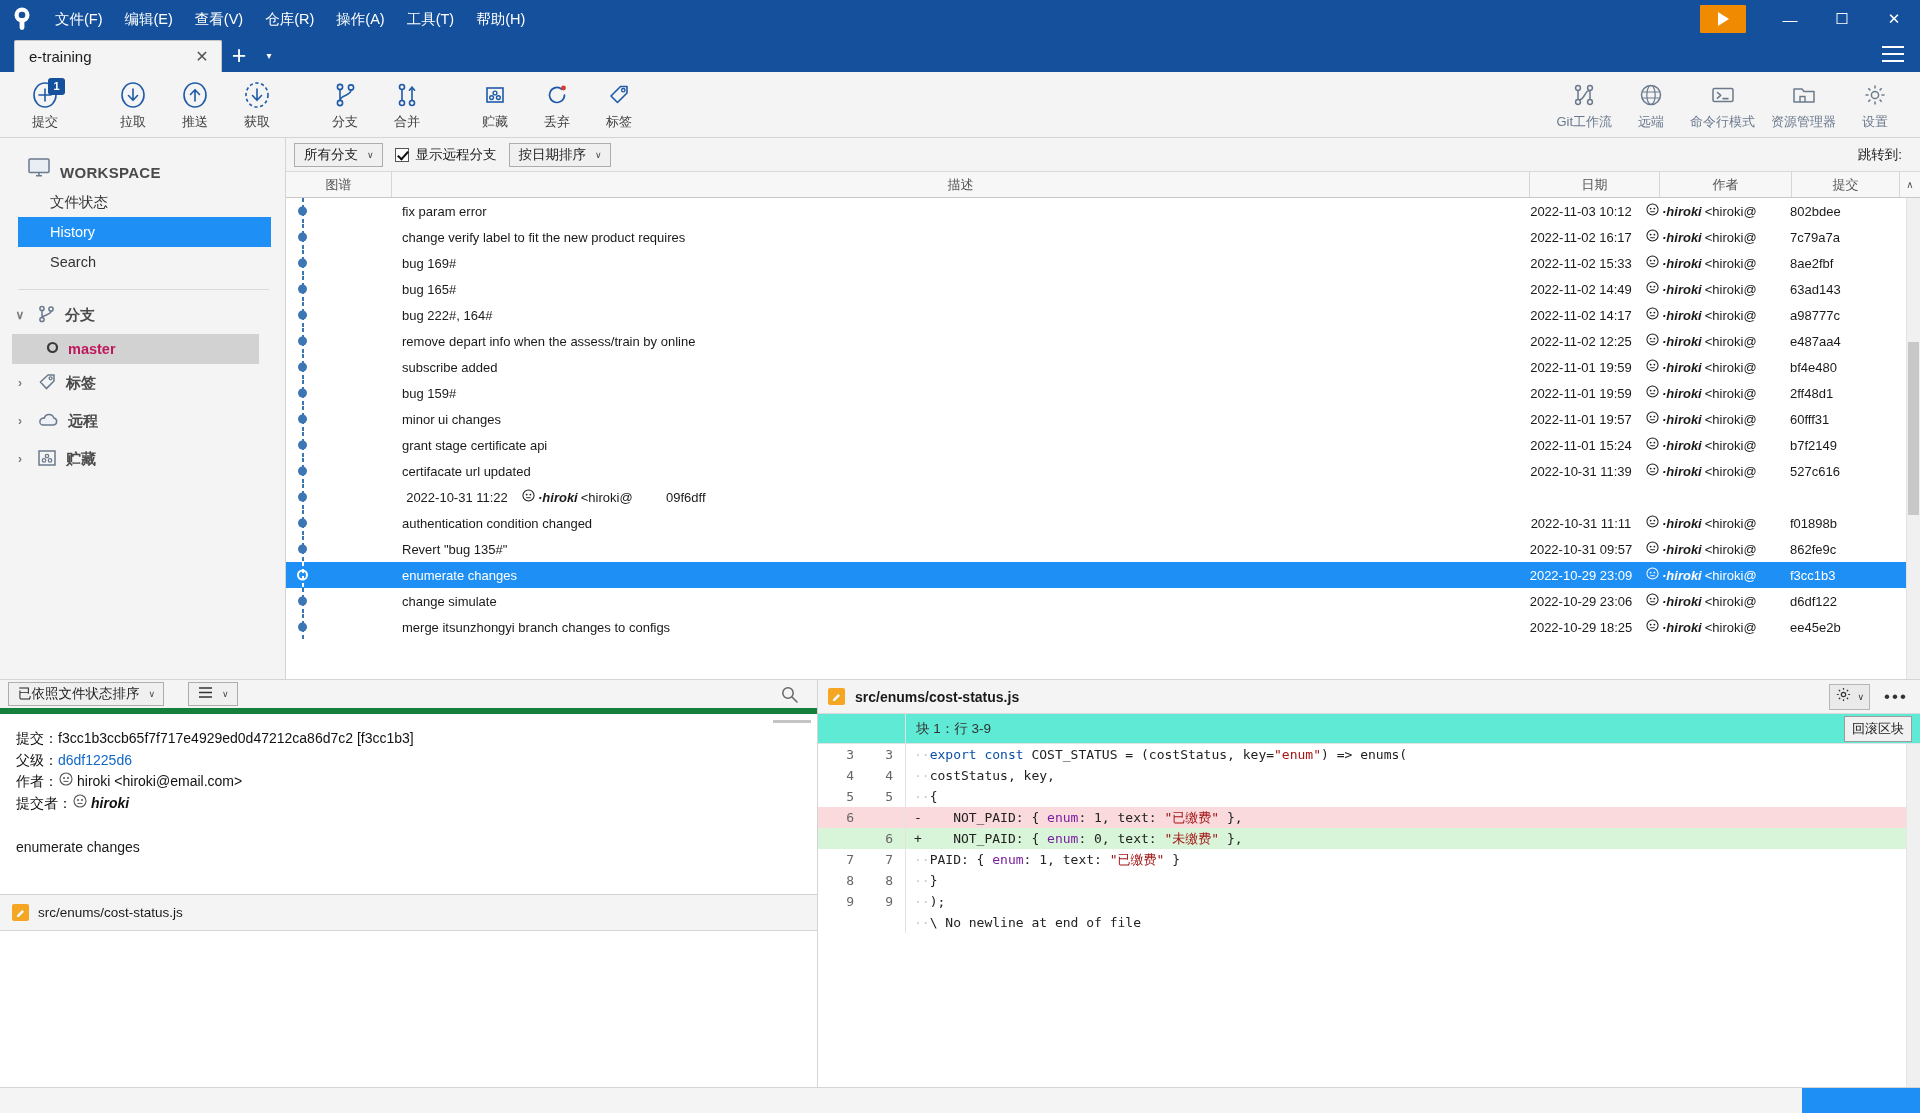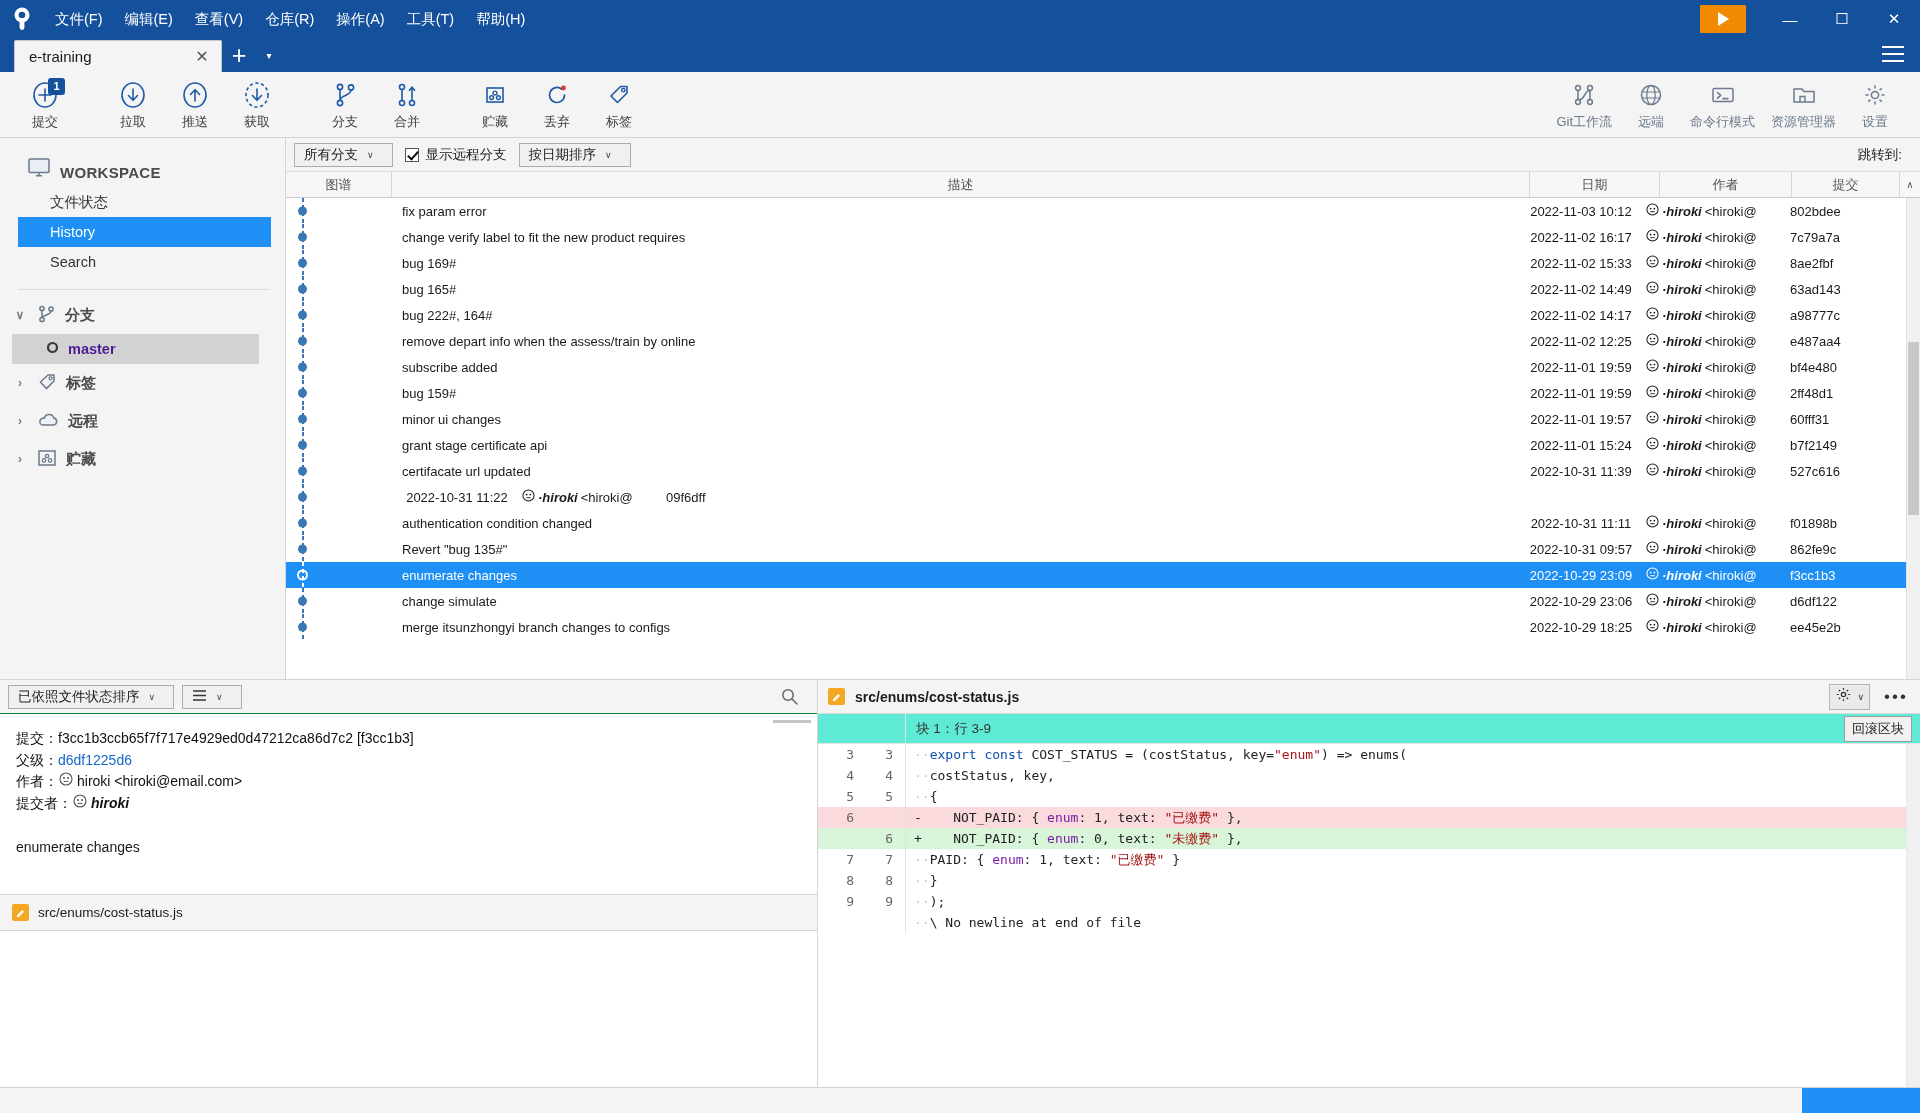--- a/index.html
+++ b/index.html
@@ -97,34 +97,34 @@
   }
   .side-link.active { background: #1e90f5; color: #ffffff; margin: 0 14px 0 18px; padding-left: 32px; }
   .side-sep { height: 1px; background: #d9d9d9; margin: 12px 16px 6px 18px; }
   .side-group {
     height: 38px; display: flex; align-items: center; gap: 9px; padding-left: 12px;
     font-size: 15px; font-weight: bold; color: #4a4a4a;
   }
   .chev { width: 16px; display: flex; align-items: center; justify-content: center; color: #7a7a7a; font-size: 12px; }
   .side-child {
     height: 30px; display: flex; align-items: center; gap: 9px; font-size: 14.5px;
-    font-weight: bold; color: #4c1d95; margin: 0 26px 0 12px; padding-left: 34px;
+    font-weight: bold; color: #be185d; margin: 0 26px 0 12px; padding-left: 34px;
   }
   .side-child.sel { background: #d2d2d2; }
 
   
   .main { flex: 1; display: flex; flex-direction: column; min-width: 0; }
 
   .filterbar {
     height: 34px; flex: 0 0 34px; background: #f4f4f4; border-bottom: 1px solid #d9d9d9;
     display: flex; align-items: center; padding: 0 8px; gap: 8px;
   }
   .combo {
     height: 24px; border: 1px solid #adadad; background: #f0f0f0; display: flex;
-    align-items: center; padding: 0 18px 0 9px; font-size: 13.5px; color: #222; gap: 9px;
+    align-items: center; padding: 0 8px 0 9px; font-size: 13.5px; color: #222; gap: 9px;
   }
   .combo .cv { font-size: 9px; color: #444; }
   .chkwrap { display: flex; align-items: center; gap: 7px; font-size: 13.5px; color: #222; padding: 0 4px; }
   .chkbox { width: 14px; height: 14px; border: 1px solid #555; background: #fff; position: relative; }
   .chkbox::after {
     content: ""; position: absolute; left: 4px; top: 0px; width: 4px; height: 9px;
     border: solid #111; border-width: 0 2px 2px 0; transform: rotate(42deg);
   }
   .jumpto { margin-left: auto; font-size: 13.5px; color: #222; padding-right: 10px; }
 
@@ -165,22 +165,22 @@
   .c-auth .nm { font-style: italic; font-weight: bold; }
   .c-hash { width: 128px; flex: 0 0 128px; padding-left: 12px; }
 
   .vscroll { width: 14px; flex: 0 0 14px; background: #f0f0f0; position: relative; border-left: 1px solid #e2e2e2; }
   .vthumb { position: absolute; left: 1px; right: 1px; background: #c8c8c8; }
 
   
   .bottom { height: 408px; flex: 0 0 408px; display: flex; border-top: 1px solid #d4d4d4; min-height: 0; }
   .bl { width: 818px; flex: 0 0 818px; display: flex; flex-direction: column; border-right: 1px solid #d4d4d4; background:#fff; }
   .bl-toolbar {
-    height: 34px; flex: 0 0 34px; background: #f4f4f4; border-bottom: 1px solid #15803d;
-    display: flex; align-items: center; padding: 0 8px; gap: 8px;
+    height: 34px; flex: 0 0 34px; background: #f4f4f4; border-bottom: 6px solid #15803d;
+    display: flex; align-items: center; padding: 0 8px; gap: 24px;
   }
   .icon-btn {
     width: 24px; height: 24px; display: flex; align-items: center; justify-content: center; color:#555;
   }
   .search-ic { margin-left: auto; margin-right: 8px; }
   .detail {
     flex: 1; padding: 14px 16px 10px 16px; font-size: 14px; color: #1a1a1a; line-height: 1.55;
     overflow: hidden; background: #fff; position: relative;
   }
   .detail .row { display: flex; }

